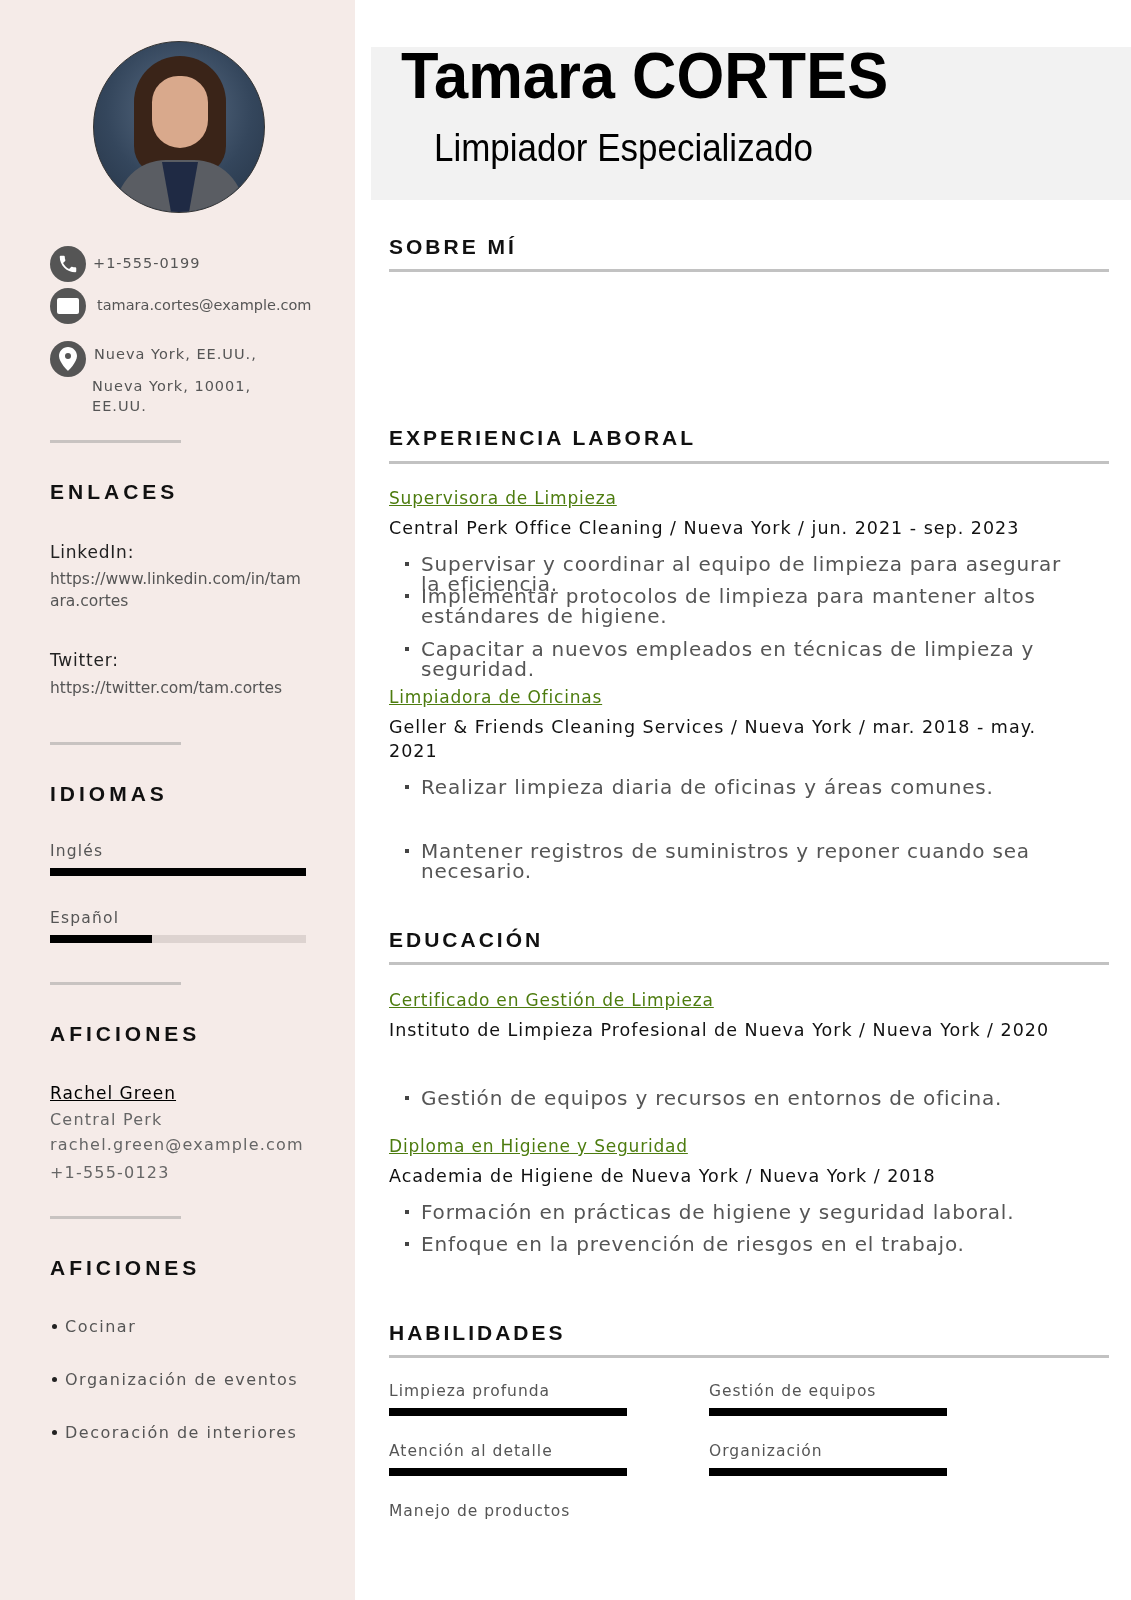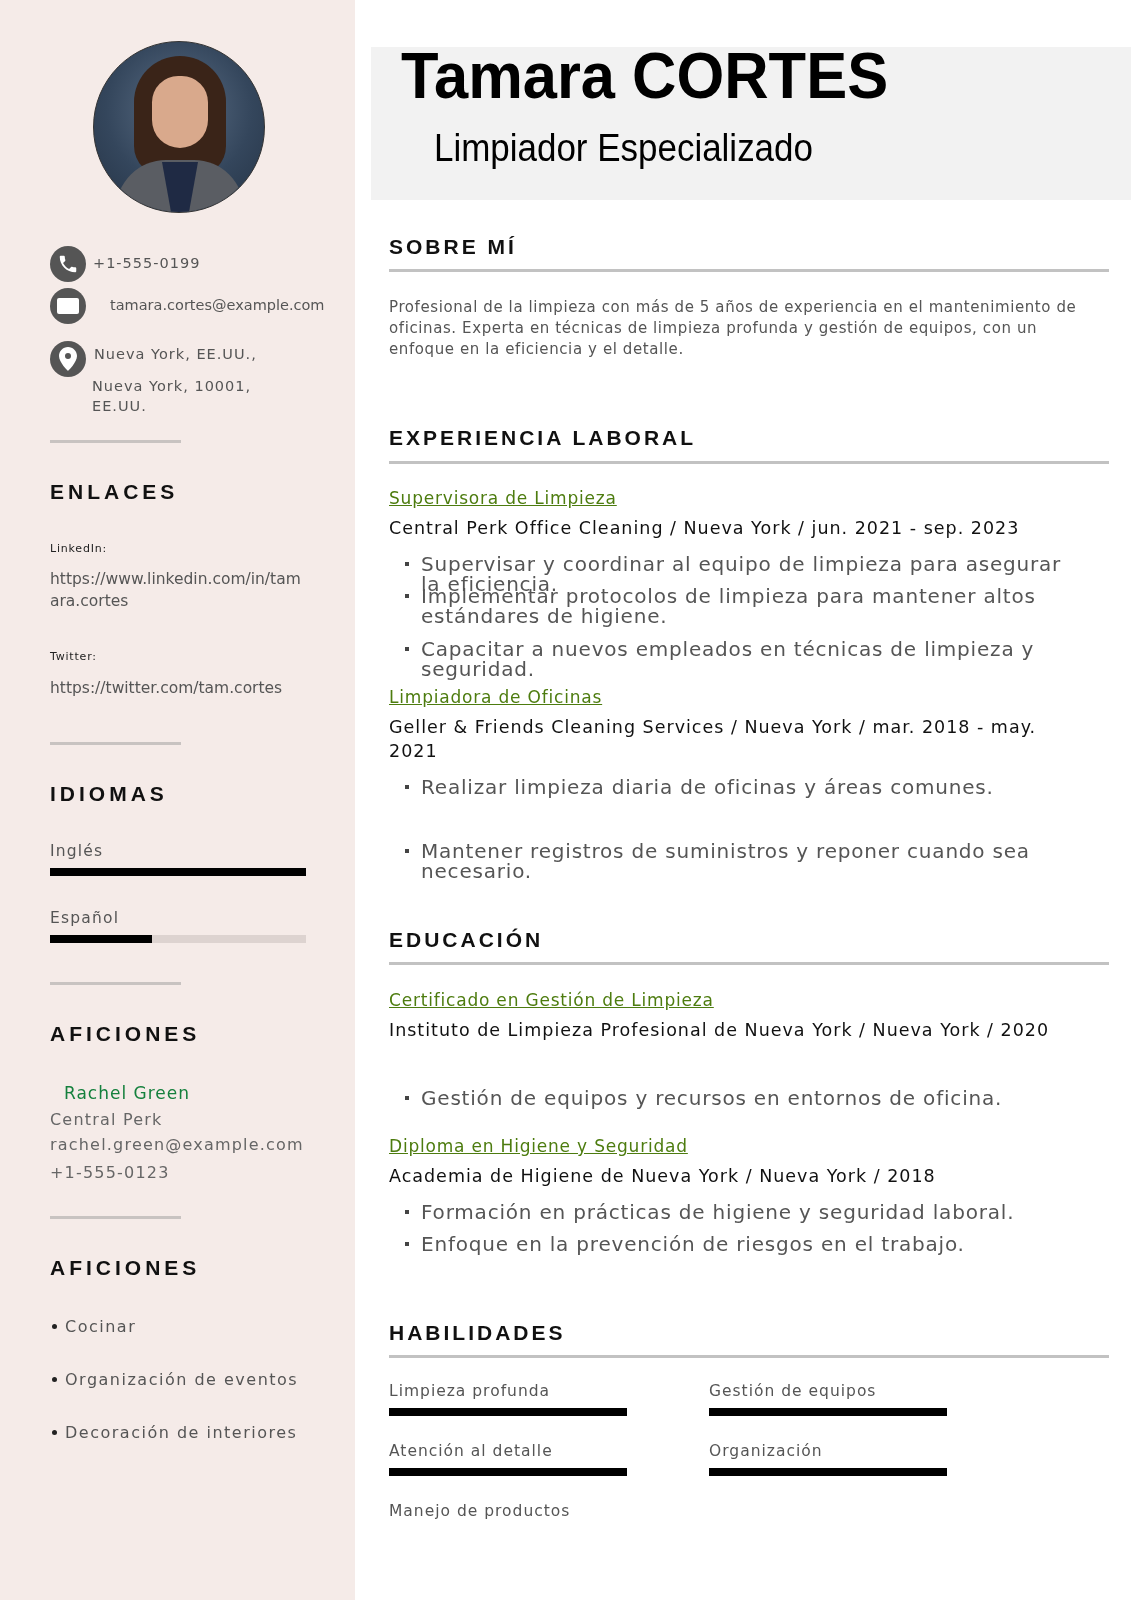--- a/index.html
+++ b/index.html
@@ -17,28 +17,28 @@
     .avatar .suit { position: absolute; left: 22px; top: 118px; width: 128px; height: 70px; border-radius: 50px 50px 0 0; background: #5a5d63; }
     .avatar .shirt { position: absolute; left: 68px; top: 120px; width: 36px; height: 60px; background: #1f2a44; clip-path: polygon(0 0, 100% 0, 70% 100%, 30% 100%); }
 
     
     .contact-row { position: absolute; left: 50px; display: flex; align-items: flex-start; }
     .c-icon { width: 36px; height: 36px; border-radius: 50%; background: #555555; display: flex; align-items: center; justify-content: center; flex: 0 0 36px; }
     .c-text { font-size: 14.5px; color: #555; letter-spacing: 1px; line-height: 20px; }
 
     .side-rule { position: absolute; left: 50px; width: 131px; height: 3px; background: #c8c3c1; }
     .side-heading { position: absolute; left: 50px; font-family: "Liberation Sans", sans-serif; font-size: 21px; letter-spacing: 4px; color: #111; }
-    .side-label { position: absolute; left: 50px; font-size: 11px; color: #222; letter-spacing: 0.8px; }
+    .side-label { position: absolute; left: 50px; font-size: 17px; color: #222; letter-spacing: 0.8px; }
     .side-link { position: absolute; left: 50px; width: 260px; font-size: 15.5px; color: #555; line-height: 22px; word-break: break-all; }
 
     .lang-label { position: absolute; left: 50px; font-size: 15.5px; color: #555; letter-spacing: 1.2px; }
     .lang-track { position: absolute; left: 50px; width: 256px; height: 8px; background: #ddd3d0; }
     .lang-fill { height: 8px; background: #000; }
 
-    .ref-name { position: absolute; left: 64px; font-size: 17px; color: #15803d; letter-spacing: 1px; }
+    .ref-name { position: absolute; left: 50px; font-size: 17px; color: #000000; letter-spacing: 1px; text-decoration: underline; }
     .ref-line { position: absolute; left: 50px; font-size: 16px; color: #666; letter-spacing: 1.2px; }
 
     .hobby { position: absolute; left: 50px; font-size: 16px; color: #555; letter-spacing: 1.5px; }
     .hobby .dot { display: inline-block; width: 5px; height: 5px; border-radius: 50%; background: #222; margin: 0 8px 3px 2px; vertical-align: middle; }
 
     
     .name-band { position: absolute; left: 16px; top: 47px; width: 776px; height: 153px; background: #f2f2f2; }
     .name { position: absolute; left: 30px; top: 38px; font-family: "Liberation Sans", sans-serif; font-size: 64px; color: #000; letter-spacing: 0px; line-height: 74px; white-space: nowrap; transform: scaleX(0.96); transform-origin: left; }
     .job-title { position: absolute; left: 63px; top: 130px; font-family: "Liberation Sans", sans-serif; font-size: 38px; color: #000; transform: scaleX(0.92); transform-origin: left; white-space: nowrap; }
 
@@ -72,21 +72,21 @@
           <path fill="#fff" d="M6.6 10.8c1.4 2.8 3.8 5.1 6.6 6.6l2.2-2.2c.3-.3.7-.4 1-.2 1.1.4 2.3.6 3.6.6.6 0 1 .4 1 1V20c0 .6-.4 1-1 1C10.6 21 3 13.4 3 4c0-.6.4-1 1-1h3.5c.6 0 1 .4 1 1 0 1.3.2 2.5.6 3.6.1.3 0 .7-.2 1L6.6 10.8z"></path>
         </svg>
     </span>
     <span class="c-text" style="margin-left:7px; margin-top:7px;">+1-555-0199</span>
   </div>
 
   <div class="contact-row" style="top:288px;">
     <span class="c-icon">
       <span style="display:block;width:22px;height:16px;background:#fff;border-radius:2px;"></span>
     </span>
-    <span class="c-text" style="margin-left:24px; margin-top:7px; letter-spacing:0;">tamara.cortes@example.com</span>
+    <span class="c-text" style="margin-left:11px; margin-top:7px; letter-spacing:0;">tamara.cortes@example.com</span>
   </div>
 
   <div class="contact-row" style="top:341px;">
     <span class="c-icon">
       <svg width="18" height="24" viewBox="0 0 18 24">
           <path fill="#fff" d="M9 0C4 0 0 4 0 9c0 6.5 9 15 9 15s9-8.5 9-15c0-5-4-9-9-9zm0 12a3 3 0 1 1 0-6 3 3 0 0 1 0 6z"></path>
         </svg>
     </span>
     <div style="margin-left:8px; margin-top:3px;">
       <div class="c-text">Nueva York, EE.UU.,</div>
@@ -132,21 +132,20 @@
 </aside>
 
 <main class="main">
   <div class="name-band">
     <h1 class="name" style="top:-8px;">Tamara CORTES</h1>
     <div class="job-title" style="top:80px;">Limpiador Especializado</div>
   </div>
 
   <h2 class="sec-heading" style="top:235px;">SOBRE MÍ</h2>
   <div class="sec-rule" style="top:269px;"></div>
-  <p class="para" style="top:297px;">Profesional de la limpieza con más de 5 años de experiencia en el mantenimiento de oficinas. Experta en técnicas de limpieza profunda y gestión de equipos, con un enfoque en la eficiencia y el detalle.</p>
 
   <h2 class="sec-heading" style="top:426px;">EXPERIENCIA LABORAL</h2>
   <div class="sec-rule" style="top:461px;"></div>
 
   <div class="entry-title" style="top:488px;">Supervisora de Limpieza</div>
   <div class="entry-sub" style="top:516px;">Central Perk Office Cleaning / Nueva York / jun. 2021 - sep. 2023</div>
   <div class="bullet" style="top:554px;">Supervisar y coordinar al equipo de limpieza para asegurar la eficiencia.</div>
   <div class="bullet" style="top:586px;">Implementar protocolos de limpieza para mantener altos estándares de higiene.</div>
   <div class="bullet" style="top:639px;">Capacitar a nuevos empleados en técnicas de limpieza y seguridad.</div>
 

